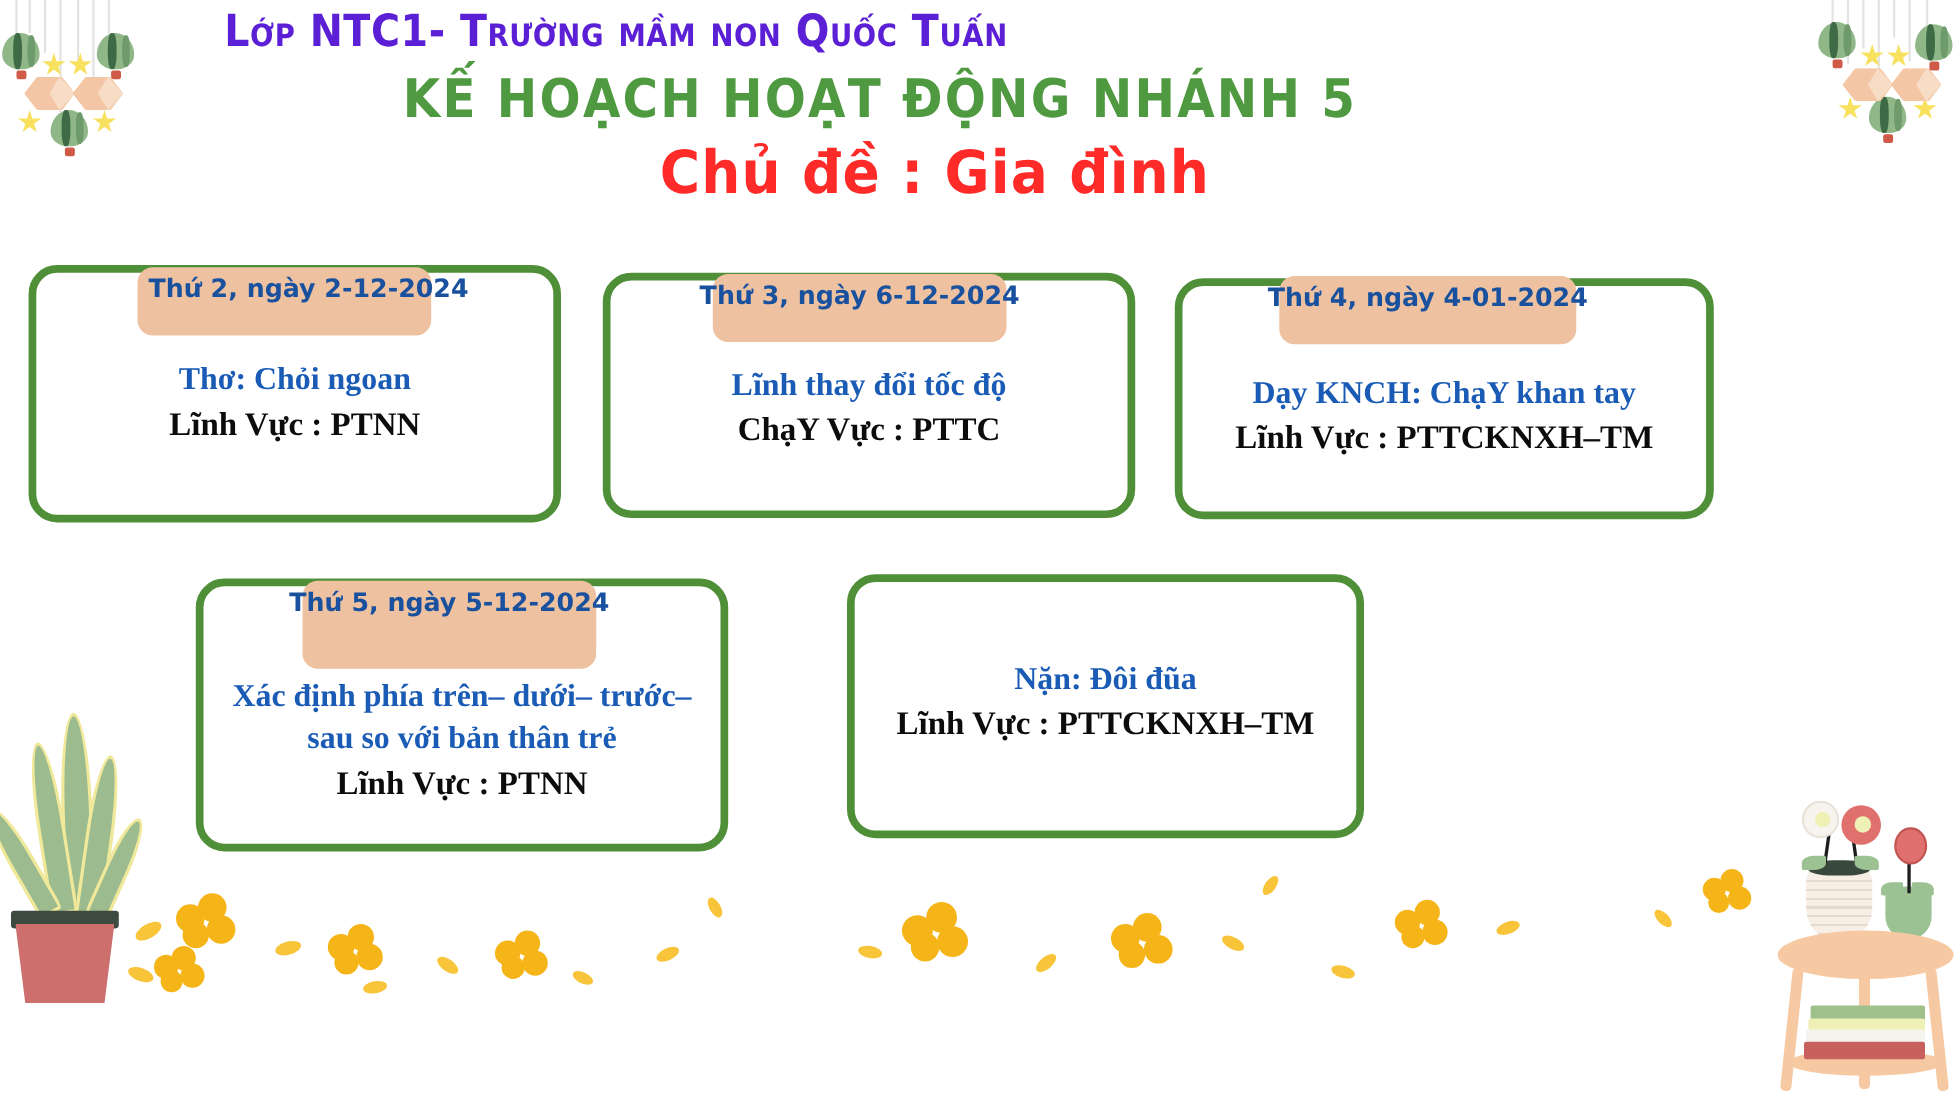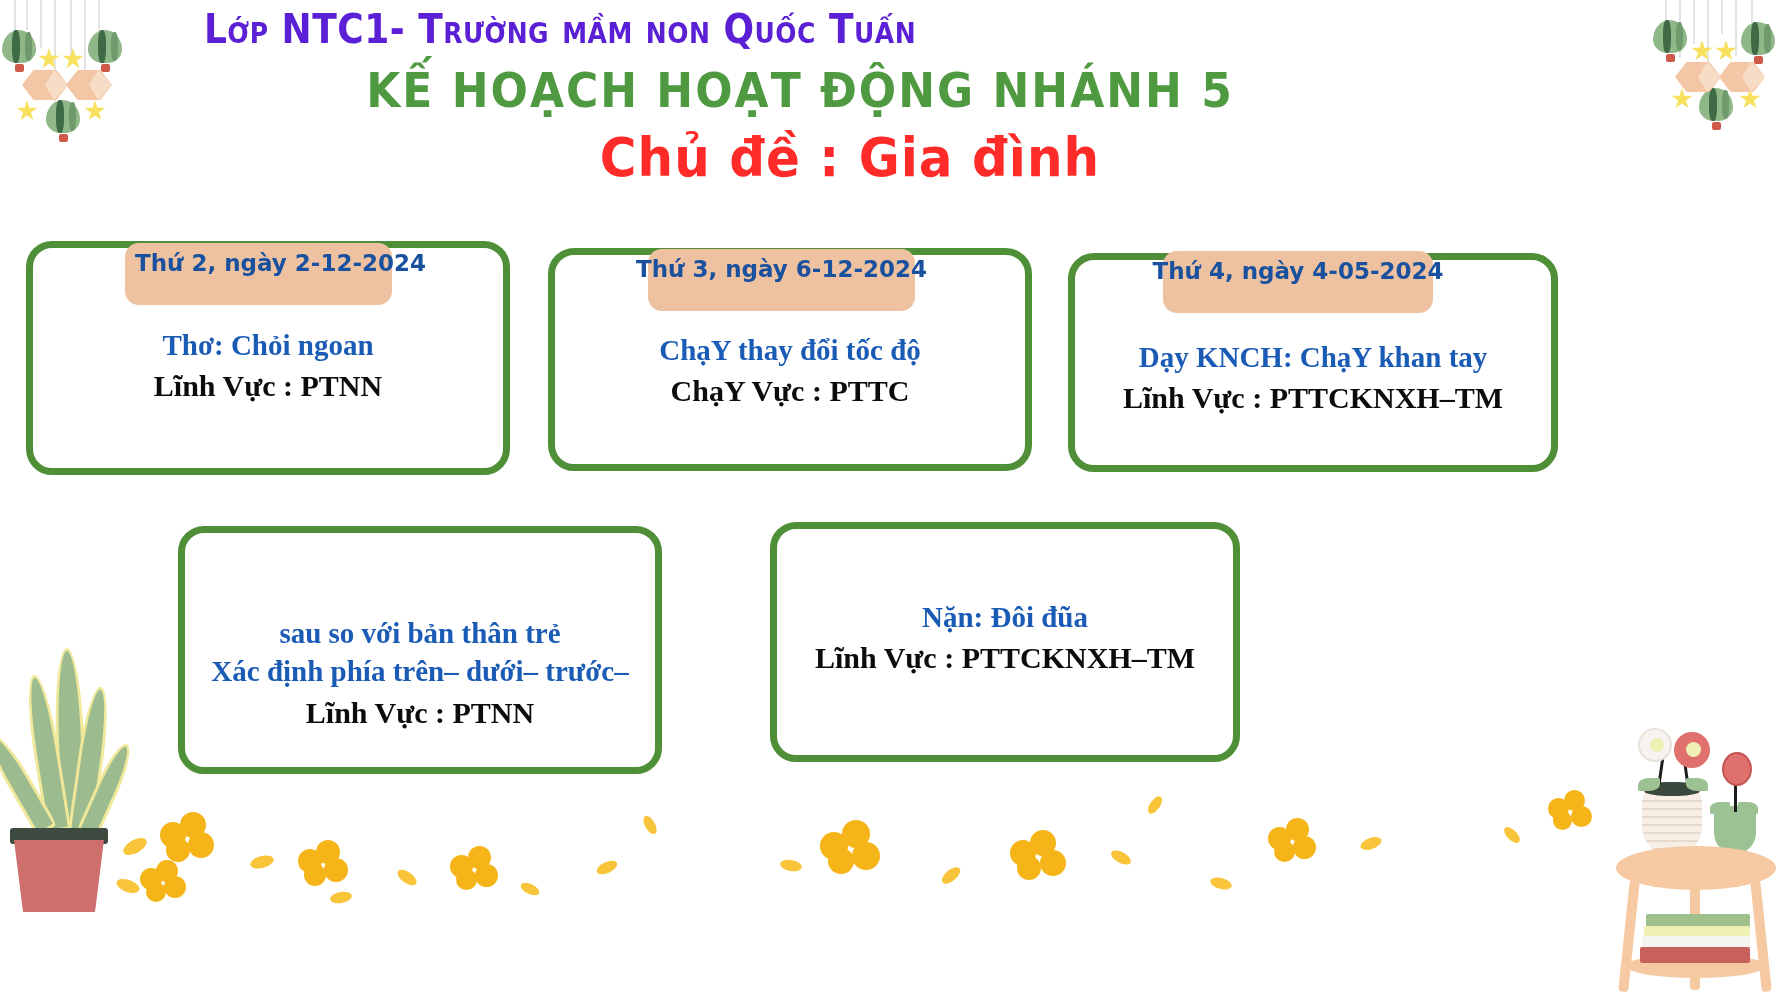--- a/index.html
+++ b/index.html
@@ -178,35 +178,36 @@
   <div class="card" style="left:26px;top:241px;width:484px;height:234px;"></div>
   <div class="date-chip" style="left:125px;top:243px;width:267px;height:62px;padding-left:44px;">Thứ 2, ngày 2-12-2024</div>
   <div class="card-body" style="left:26px;top:326px;width:484px;">
     <div class="act">Thơ: Chỏi ngoan</div>
     <div class="field">Lĩnh Vực : PTNN</div>
   </div>
 
   <div class="card" style="left:548px;top:248px;width:484px;height:223px;"></div>
   <div class="date-chip" style="left:648px;top:249px;width:267px;height:62px;">Thứ 3, ngày 6-12-2024</div>
   <div class="card-body" style="left:548px;top:331px;width:484px;">
-    <div class="act">ChạY thay đổi tốc độ</div>
+    <div class="act">Lĩnh thay đổi tốc độ</div>
     <div class="field">ChạY Vực : PTTC</div>
   </div>
 
   <div class="card" style="left:1068px;top:253px;width:490px;height:219px;"></div>
-  <div class="date-chip" style="left:1163px;top:251px;width:270px;height:62px;">Thứ 4, ngày 4-05-2024</div>
+  <div class="date-chip" style="left:1163px;top:251px;width:270px;height:62px;">Thứ 4, ngày 4-01-2024</div>
   <div class="card-body" style="left:1068px;top:338px;width:490px;">
     <div class="act">Dạy KNCH: ChạY khan tay</div>
     <div class="field">Lĩnh Vực : PTTCKNXH–TM</div>
   </div>
 
   <div class="card" style="left:178px;top:526px;width:484px;height:248px;"></div>
+  <div class="date-chip" style="left:275px;top:528px;width:267px;height:80px;">Thứ 5, ngày 5-12-2024</div>
   <div class="card-body" style="left:178px;top:614px;width:484px;">
+    <div class="act wrap">Xác định phía trên– dưới– trước–</div>
     <div class="act wrap">sau so với bản thân trẻ</div>
-    <div class="act wrap">Xác định phía trên– dưới– trước–</div>
     <div class="field">Lĩnh Vực : PTNN</div>
   </div>
 
   <div class="card" style="left:770px;top:522px;width:470px;height:240px;"></div>
   <div class="card-body" style="left:770px;top:598px;width:470px;">
     <div class="act">Nặn: Đôi đũa</div>
     <div class="field">Lĩnh Vực : PTTCKNXH–TM</div>
   </div>
 
   <div class="plant" style="left:4px;top:648px;width:130px;height:250px;">

